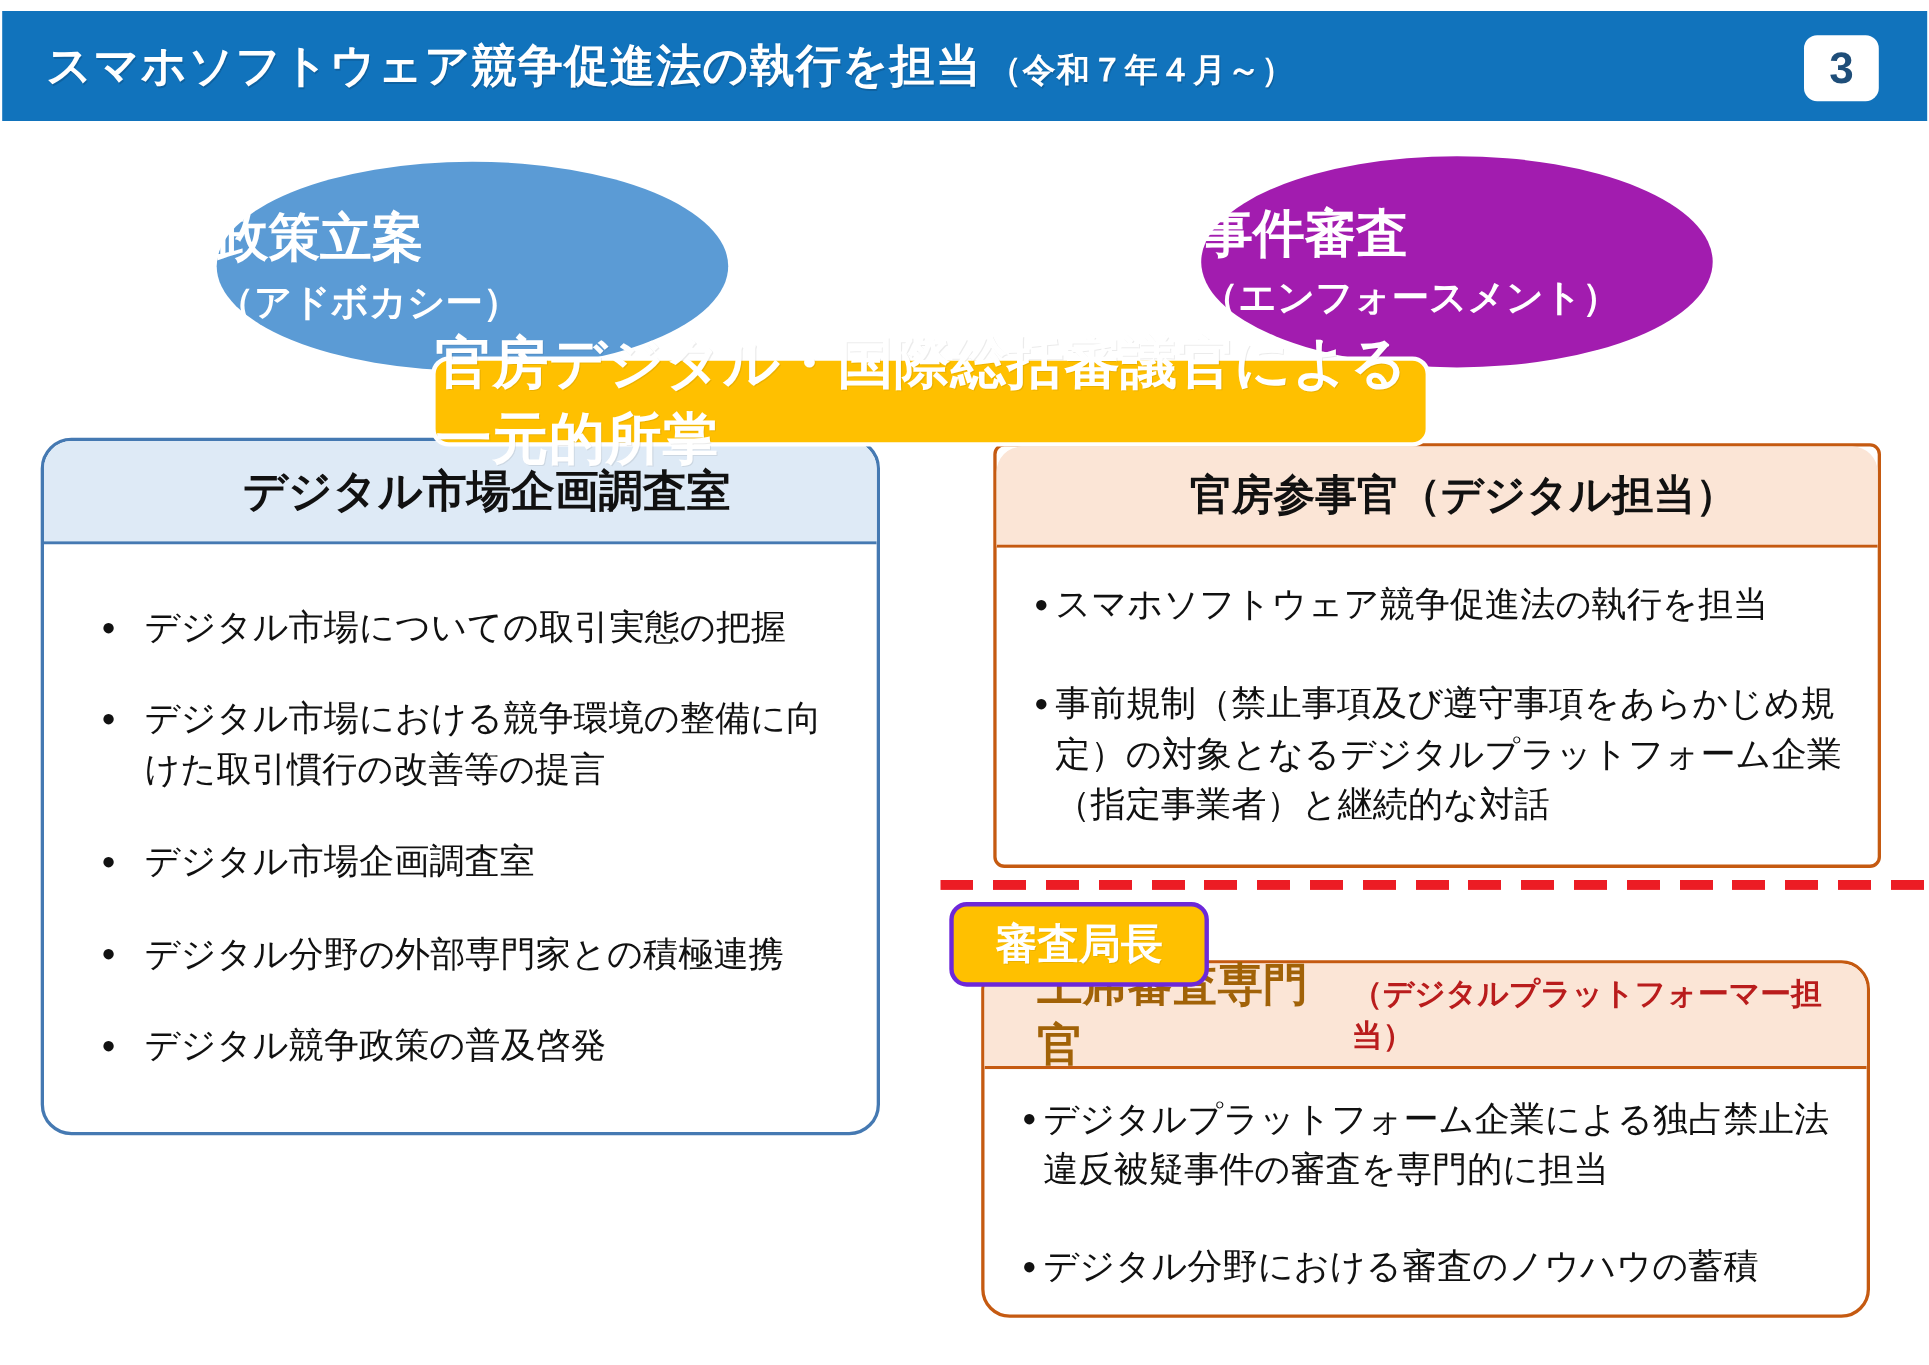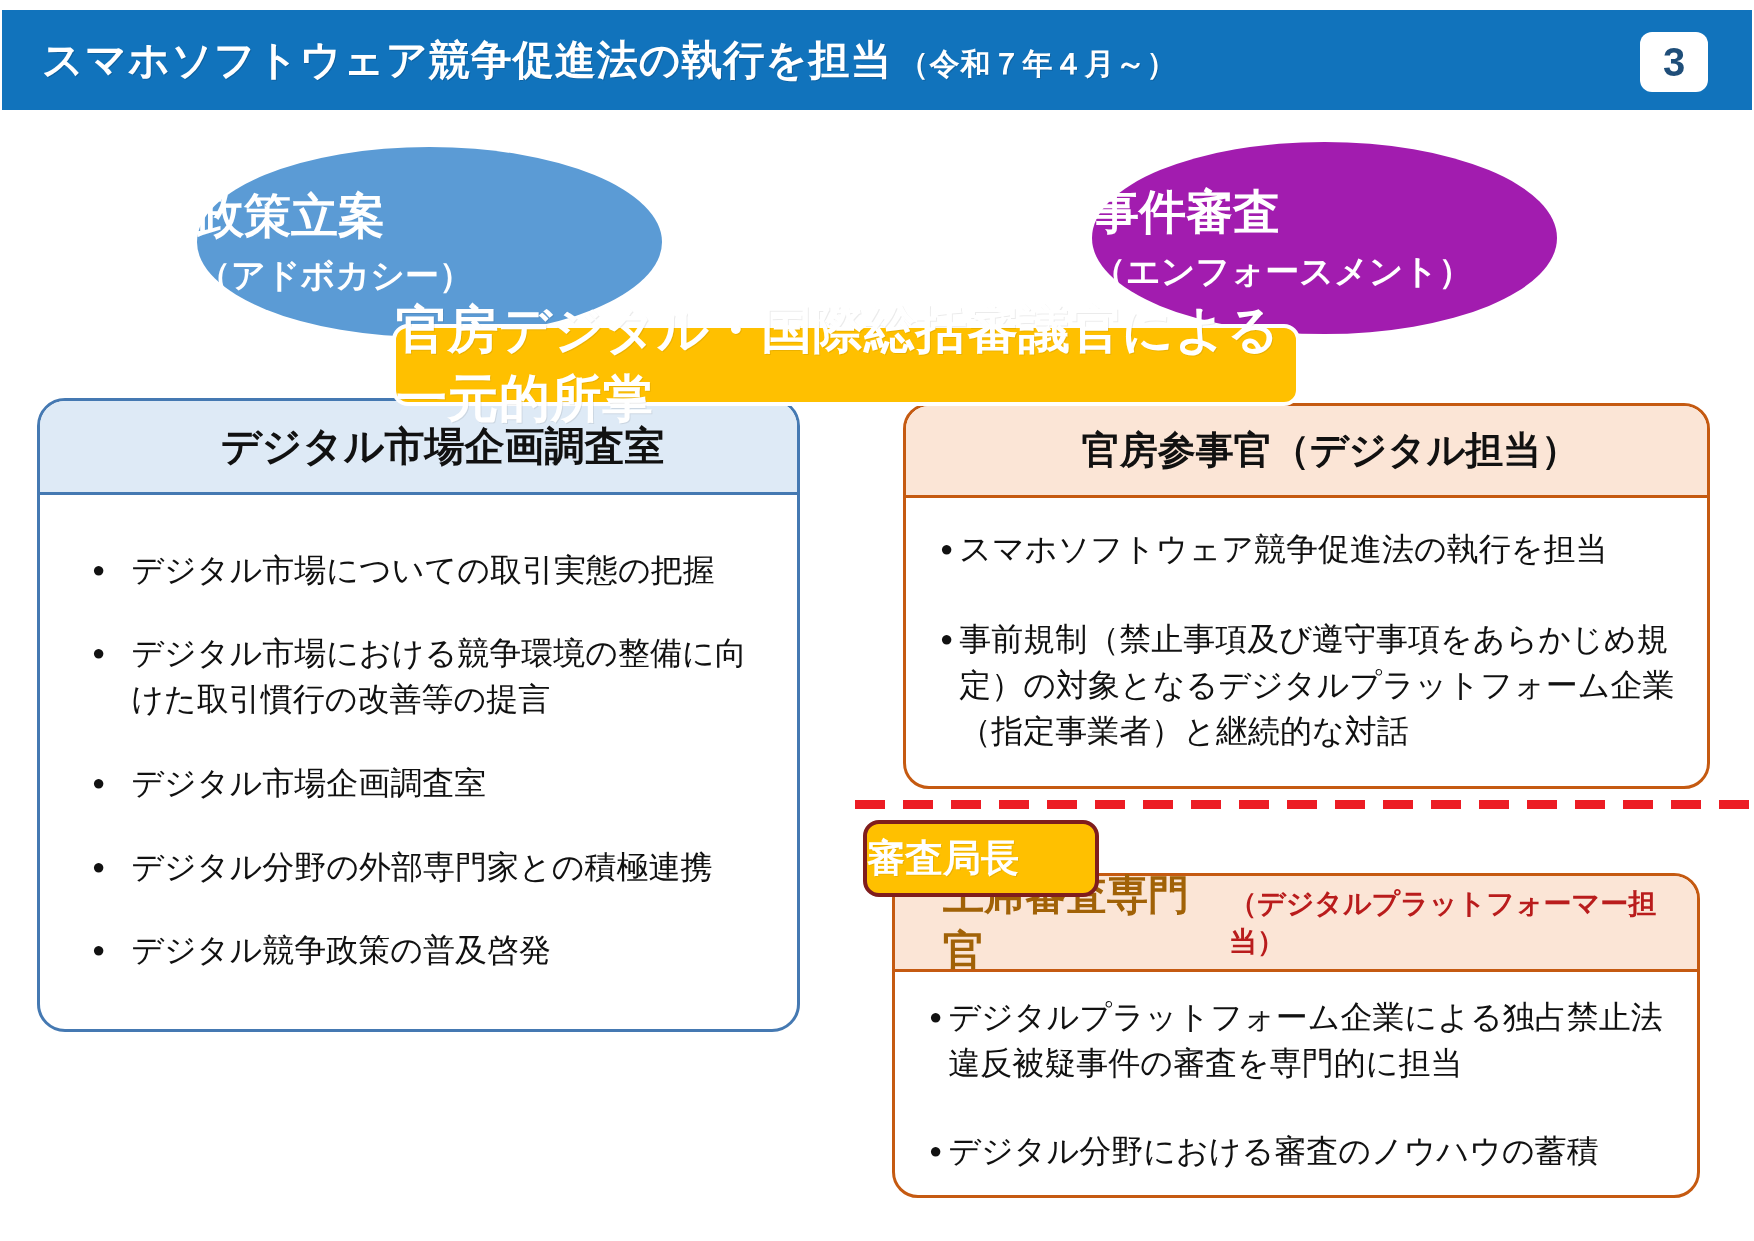--- a/index.html
+++ b/index.html
@@ -43,33 +43,33 @@
   
   .box-planning { left:37px; top:398px; width:763px; height:634px;
     border:3px solid #4579B2; border-radius:28px; }
   .box-planning .box-header { height:94px; background:#DEEAF6; border-bottom:3px solid #4579B2;
     border-radius:25px 25px 0 0; font-size:40px; }
   .box-planning .box-body { padding:14px 26px 18px 52px; justify-content:space-evenly; }
   .box-planning .bullet-dot { margin-right:26px; }
 
   
   .box-counsellor { left:903px; top:403px; width:807px; height:386px;
-    border:3px solid #C55A11; border-radius:26px; }
+    border:3px solid #C55A11; border-radius:10px; }
   .box-counsellor .box-header { height:92px; background:#FBE5D6; border-bottom:3px solid #C55A11;
     border-radius:23px 23px 0 0; font-size:38px; }
   .box-counsellor .box-body { padding:28px 22px 16px 34px; gap:44px; }
   .box-counsellor .bullet-dot { margin-right:6px; }
 
   
   .divider-dashed { position:absolute; left:855px; top:800px; width:899px; height:9px; z-index:2;
     background:repeating-linear-gradient(to right, #EC1C24 0 30px, transparent 30px 48px); }
 
   
   .label-bureau { position:absolute; left:863px; top:820px; width:236px; height:77px; background:#FFC000;
-    border:4px solid #7f1d1d; border-radius:16px; display:flex; align-items:center; justify-content:flex-start;
+    border:4px solid #6d28d9; border-radius:16px; display:flex; align-items:center; justify-content:center;
     color:#ffffff; font-size:38px; font-weight:bold; z-index:7; text-shadow:1px 1px 0 rgba(0,0,0,.08); }
 
   
   .box-senior { left:892px; top:873px; width:808px; height:325px;
     border:3px solid #C55A11; border-radius:26px; z-index:4; }
   .box-senior .box-header { height:96px; background:#FBE5D6; border-bottom:3px solid #C55A11;
     border-radius:23px 23px 0 0; }
   .box-senior .title-main { font-size:41px; font-weight:bold; color:#a16207; }
   .box-senior .title-sub { font-size:28px; font-weight:bold; color:#b91c1c; margin-left:8px; }
   .box-senior .box-body { padding:22px 20px 12px 34px; gap:42px; }

